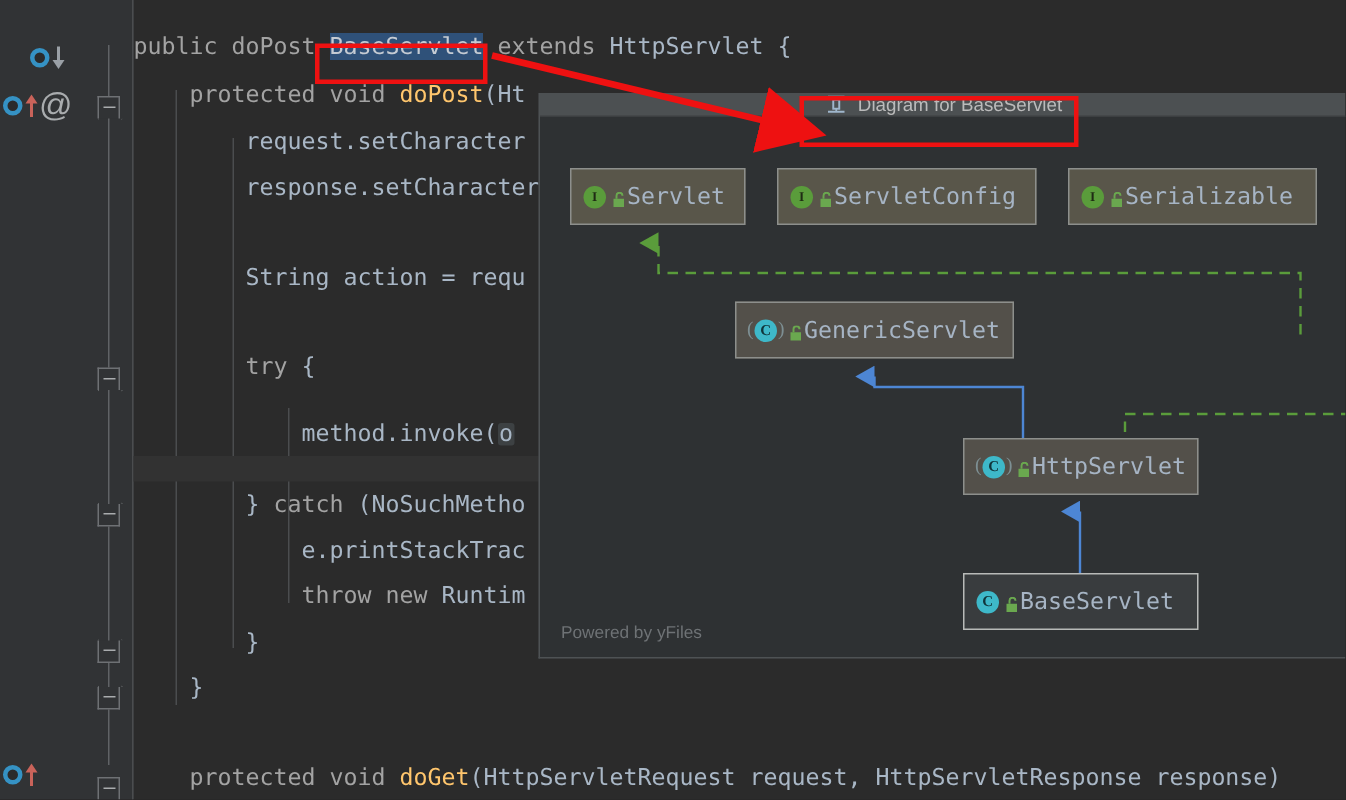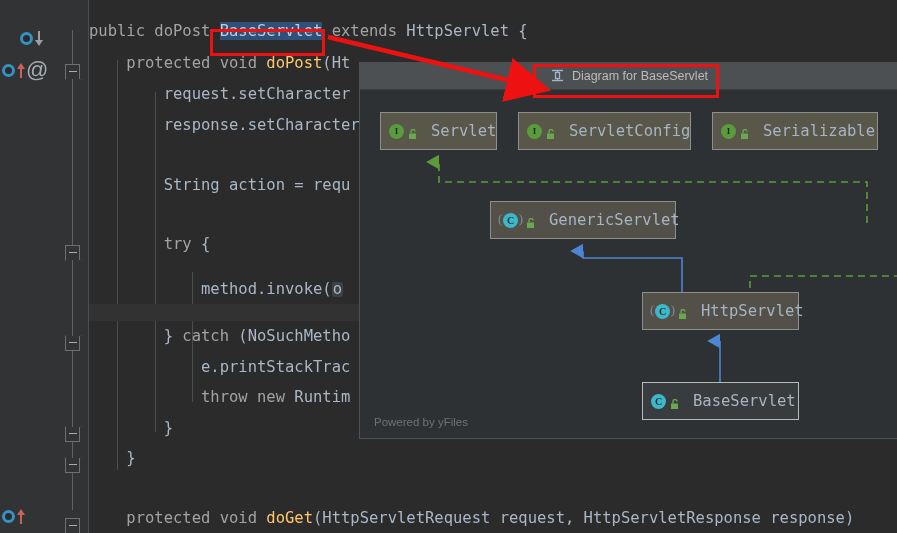--- a/index.html
+++ b/index.html
@@ -60,40 +60,40 @@
     padding: 0 1px;
   }
 
   
   #diagram-popup {
     position: absolute; left: 359px; top: 62px; width: 538px; height: 377px;
     background: #2e3133; border: 1px solid #4e5254; border-top: none; border-right: none;
     overflow: hidden;
   }
   #popup-header {
-    position: absolute; left: 0; top: 0; width: 538px; height: 28px;
+    position: absolute; left: 0; top: 0; width: 538px; height: 16px;
     background: #4c5052; display: flex; align-items: center; justify-content: center;
     border-bottom: 1px solid #3c3f41;
   }
   .popup-title-wrap { display: flex; align-items: center; gap: 7px; }
   .diagram-icon { width: 15px; height: 15px; position: relative; }
   .popup-title { color: #bbbbbb; font-size: 12.5px; font-family: "Liberation Sans", sans-serif; }
 
   #diagram-canvas { position: absolute; left: 0; top: 28px; width: 538px; height: 348px; background: #2e3133; }
 
   .node {
     position: absolute; display: flex; align-items: center;
     border: 1px solid #8d8f8c; background: #59564a;
     padding: 0 10px 0 8px;
   }
   .node.klass { background: #53504a; }
   .node.selected { background: #393c3e; border-color: #b8bab8; }
   .node-label {
     color: #a6b4c4; font-family: "DejaVu Sans Mono", "Liberation Mono", monospace;
-    font-size: 15.5px; margin-left: 13px; white-space: nowrap;
+    font-size: 15.5px; margin-left: 0; white-space: nowrap;
   }
   .node .icons { display: flex; align-items: center; gap: 3px; }
 
   .ifc-icon { width: 15px; height: 15px; border-radius: 50%; background: #5a9c3b;
               color: #1f2b14; font-size: 9px; font-weight: bold; font-family: "Liberation Serif", serif;
               display: flex; align-items: center; justify-content: center; }
   .cls-icon { width: 15px; height: 15px; border-radius: 50%; background: #3eb8c9;
               color: #10343a; font-size: 10px; font-weight: bold; font-family: "Liberation Serif", serif;
               display: flex; align-items: center; justify-content: center; position: relative; }
   .cls-icon.abstract::before { content: "("; position: absolute; left: -5px; top: -2px; color: #7d8f93; font-size: 13px; font-weight: normal;}

